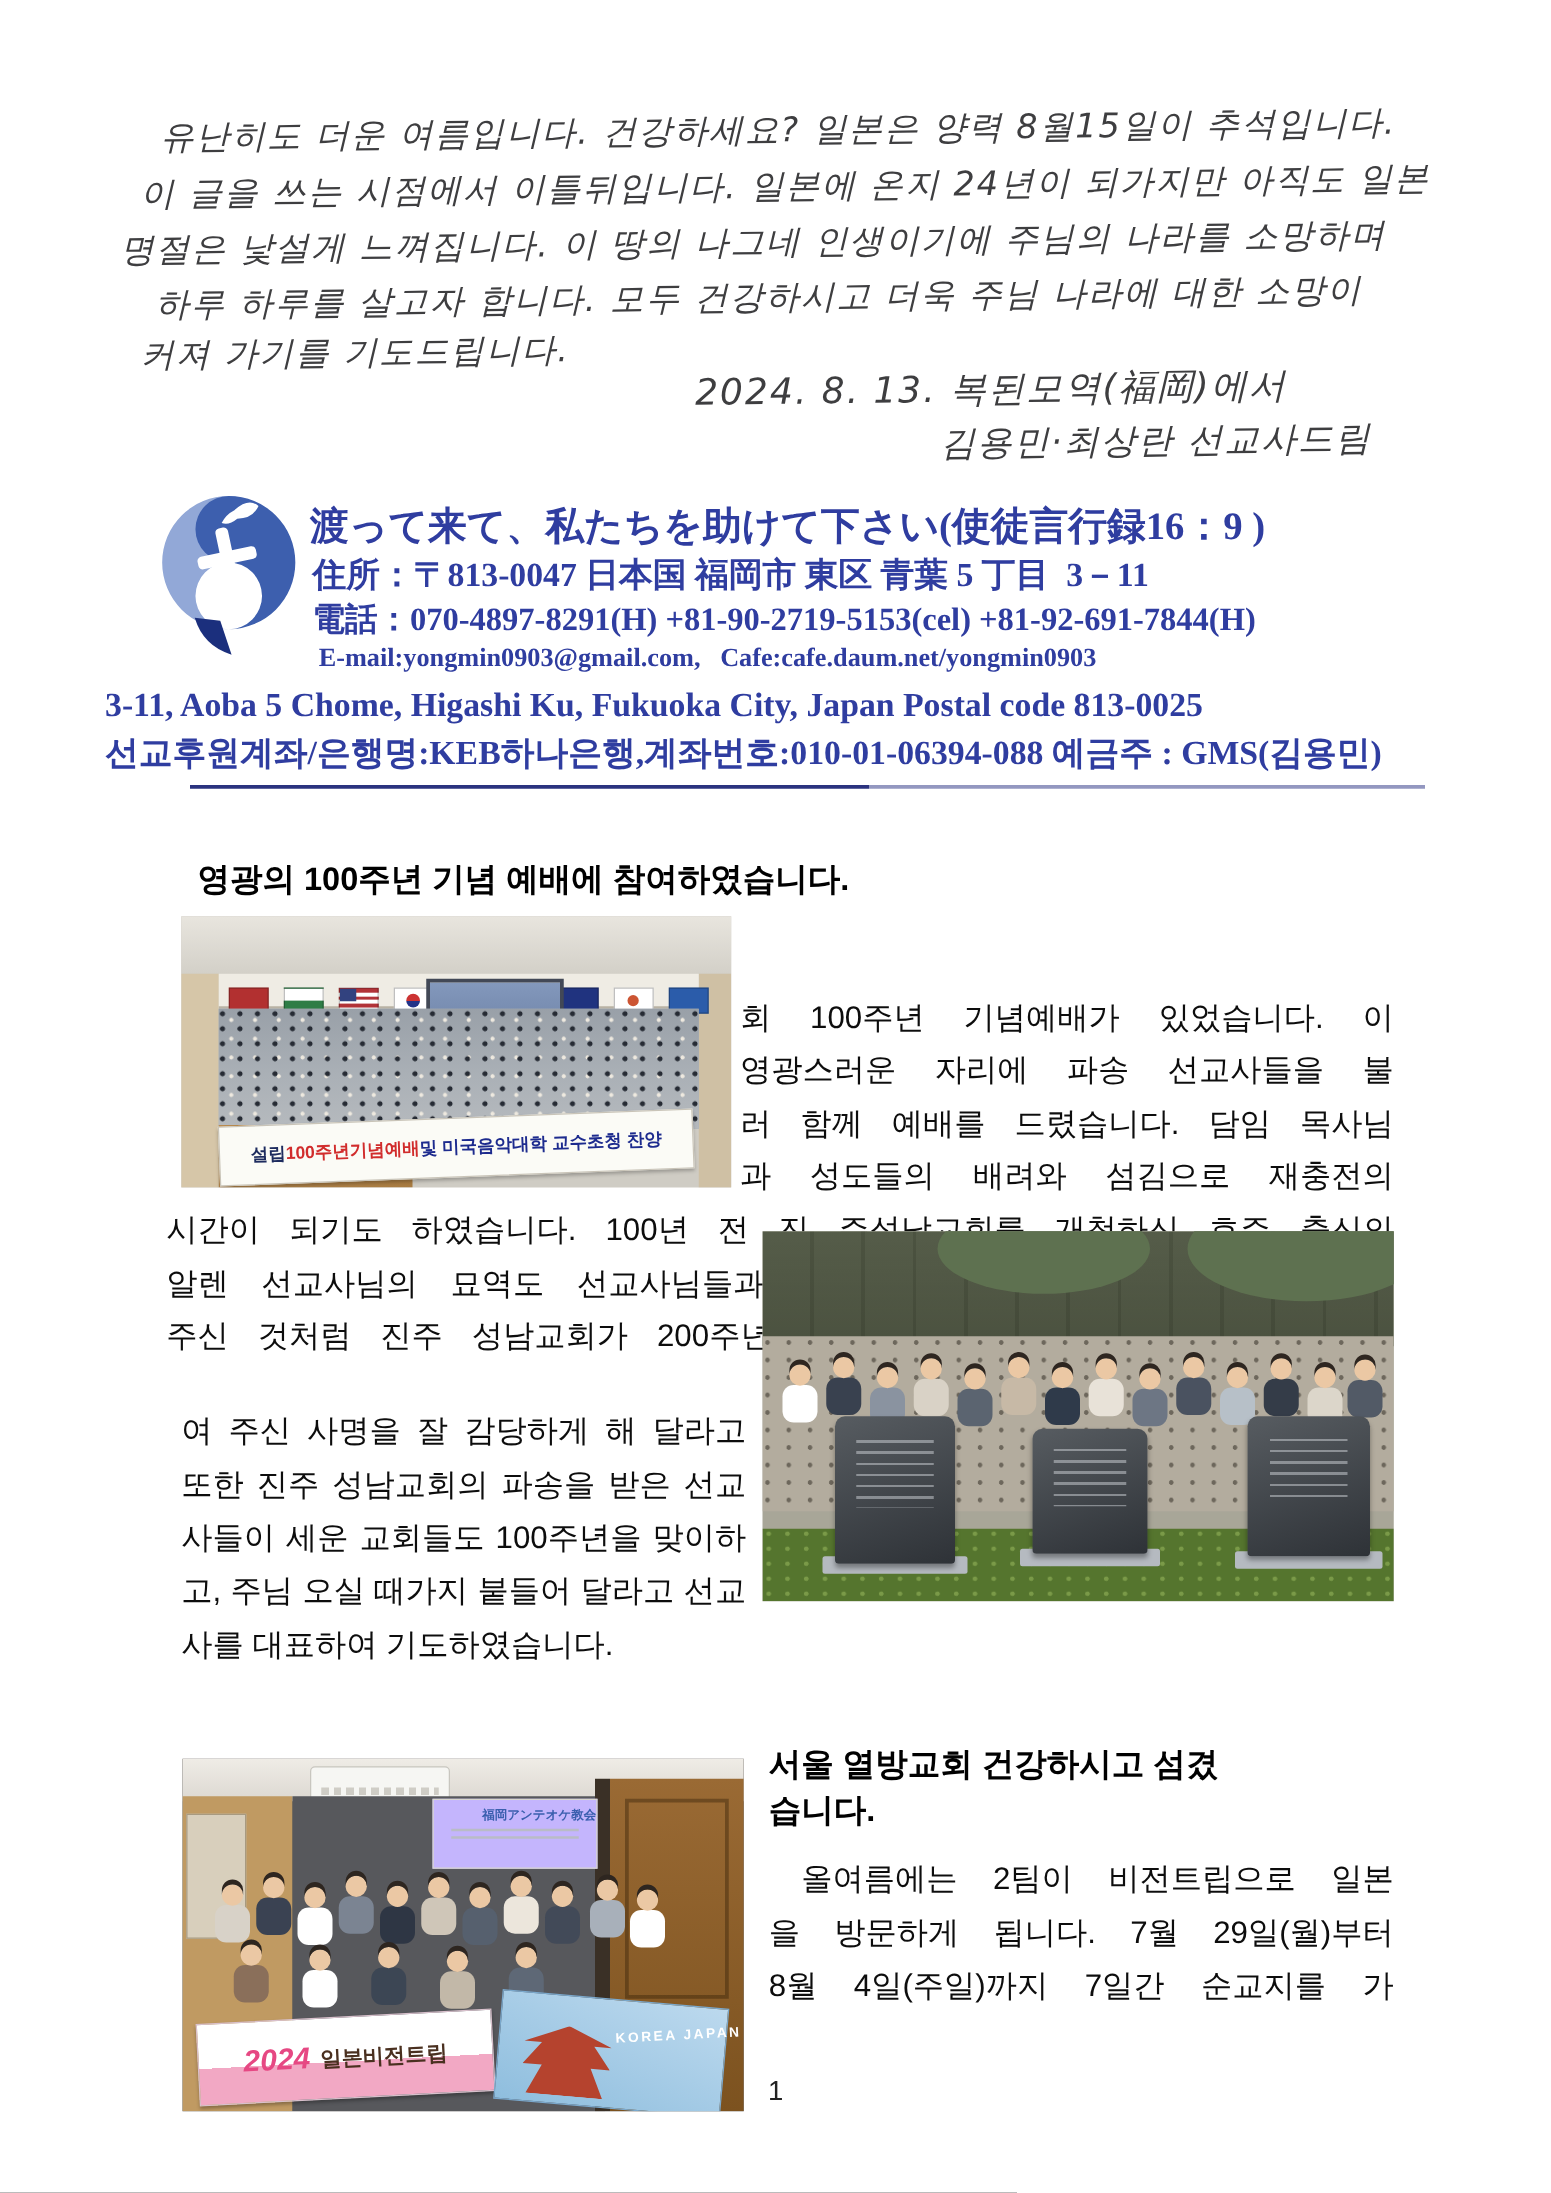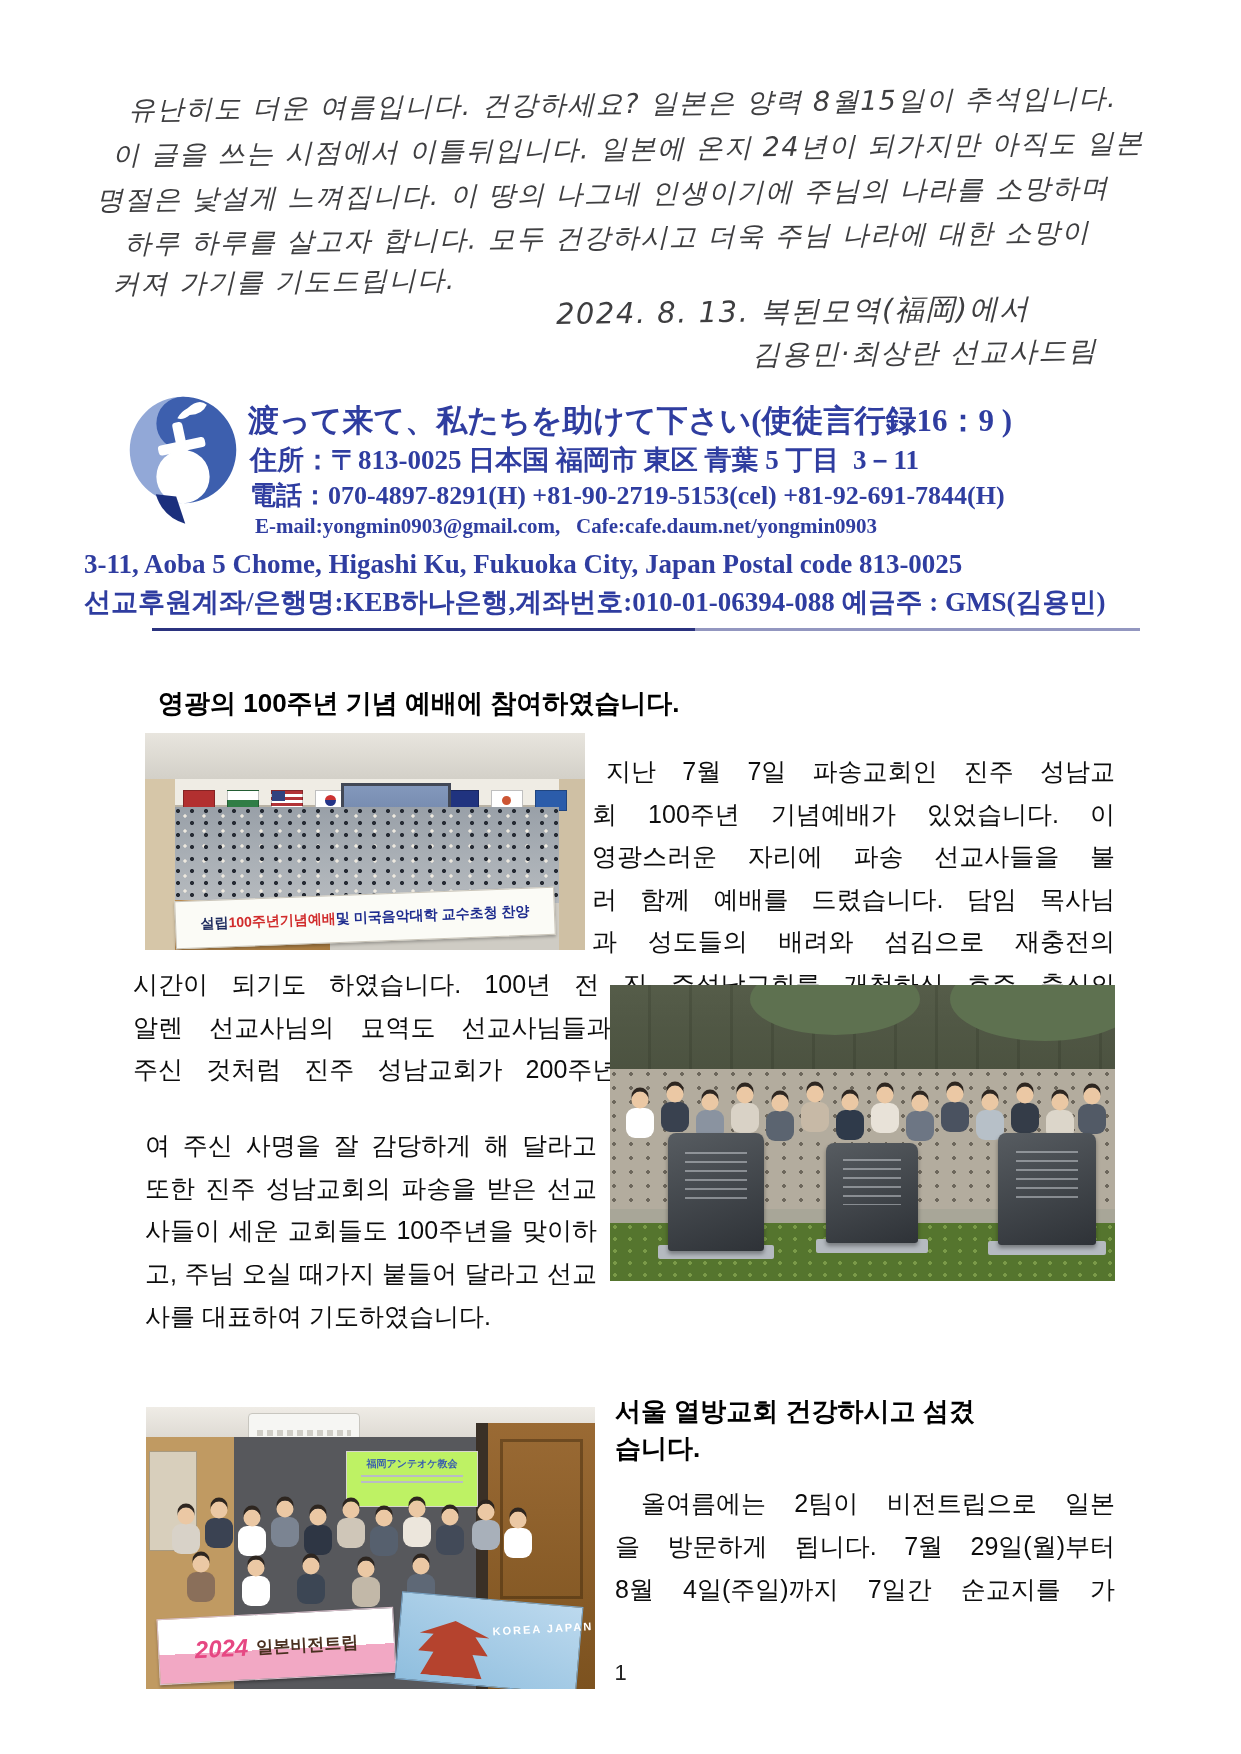--- a/index.html
+++ b/index.html
@@ -129,22 +129,22 @@
   .p3-ac{left:102px;top:6px;width:110px;height:26px;background:#f6f6f3;border:1px solid #c8c6bf;border-radius:4px;}
   .p3-ac::after{content:"";position:absolute;left:8px;right:8px;bottom:4px;height:6px;
                 background:repeating-linear-gradient(90deg,#cfcdc6 0 6px,transparent 6px 10px);}
   .p3-wall-l{left:0;top:30px;width:88px;bottom:0;background:#c09a62;}
   .p3-poster{left:3px;top:44px;width:46px;height:98px;background:#d8cfbc;border:1px solid #a89a80;}
   .p3-wall-m{left:88px;top:30px;width:250px;bottom:0;background:#57585c;}
   .p3-doorframe{left:330px;top:16px;width:12px;bottom:0;background:#3a3026;}
   .p3-door{left:342px;top:16px;right:0;bottom:0;background:linear-gradient(#9a6a34,#7c521f);}
   .p3-door::before{content:"";position:absolute;left:12px;right:12px;top:16px;bottom:90px;
                    border:3px solid rgba(60,38,10,.45);}
-  .p3-banner{left:200px;top:32px;width:132px;height:56px;background:#bef264;border:1px solid #d8d6ce;
-             text-align:center;font-size:10px;font-weight:bold;color:#3a5fae;padding-top:5px;box-sizing:border-box;margin-top:12px;}
+  .p3-banner{left:200px;top:32px;width:132px;height:56px;background:#c4b5fd;border:1px solid #d8d6ce;
+             text-align:right;font-size:10px;font-weight:bold;color:#3a5fae;padding-top:5px;box-sizing:border-box;}
   .p3-banner i{display:block;height:2px;background:#b9bcc6;margin:4px 14px 0 14px;}
   #crowd3{left:0;top:70px;width:449px;height:160px;}
   .p3-pink{left:12px;bottom:10px;width:235px;height:64px;transform:rotate(-3deg);
            background:linear-gradient(#ffffff 55%,#f2a8c4 55%);border:1px solid #d8c0cc;
            display:flex;align-items:center;justify-content:center;gap:8px;box-shadow:0 2px 3px rgba(0,0,0,.3);}
   .pk-year{font-size:24px;font-weight:bold;font-style:italic;color:#e64883;}
   .pk-text{font-size:17px;font-weight:bold;color:#4a3020;}
   .p3-flag{left:252px;bottom:2px;width:180px;height:86px;transform:rotate(5deg);
            background:linear-gradient(200deg,#bcd9ee 0%,#8fbede 100%);border:1px solid #7aa8cc;}
   .p3-pagoda{position:absolute;left:20px;bottom:6px;width:70px;height:56px;background:#b5432e;
@@ -183,21 +183,21 @@
       <path d="M50 6 a47 47 0 0 0 0 94 a23.5 23.5 0 0 1 0 -47 a23.5 23.5 0 0 0 0 -47 z" fill="#92a8d7"></path>
       <path d="M50 6 a47 47 0 0 1 0 94 a23.5 23.5 0 0 0 0 -47 a23.5 23.5 0 0 1 0 -47 z" fill="#3d5fae"></path>
       <path d="M26 92 q6 20 26 26 l-8 -24 z" fill="#1b2f7d"></path>
       <g transform="rotate(-12 50 55)">
         <rect x="45.5" y="28" width="9" height="54" rx="3" fill="#ffffff"></rect>
         <rect x="29" y="45" width="42" height="9" rx="3" fill="#ffffff"></rect>
       </g>
       <path d="M54 16 q10 -9 17 -3 q-4 9 -15 9 q-6 5 -11 3 q3 -6 9 -9 z" fill="#ffffff"></path>
     </svg>
     <div class="lh-line lh-verse">渡って来て、私たちを助けて下さい(使徒言行録16：9 )</div>
-    <div class="lh-line lh-jp">住所：〒813-0025 日本国 福岡市 東区 青葉 5 丁目  3－11</div>
+    <div class="lh-line lh-jp">住所：〒813-0047 日本国 福岡市 東区 青葉 5 丁目  3－11</div>
     <div class="lh-line lh-phone">電話：070-4897-8291(H) +81-90-2719-5153(cel) +81-92-691-7844(H)</div>
     <div class="lh-line lh-email">E-mail:yongmin0903@gmail.com,   Cafe:cafe.daum.net/yongmin0903</div>
     <div class="lh-line lh-en">3-11, Aoba 5 Chome, Higashi Ku, Fukuoka City, Japan Postal code 813-0025</div>
     <div class="lh-line lh-kr">선교후원계좌/은행명:KEB하나은행,계좌번호:010-01-06394-088 예금주 : GMS(김용민)</div>
     <div class="lh-rule"></div>
   </div>
 
   <div class="sec-title" id="s1-title">영광의 100주년 기념 예배에 참여하였습니다.</div>
 
   <div class="photo" id="photo1">
@@ -216,21 +216,20 @@
     <div class="ph p1-screen"></div>
     <div class="ph p1-crowd"></div>
     <div class="ph p1-stage"></div>
     <div class="ph p1-banner">
       <span class="bn-dark">설립</span>
       <span class="bn-red">100주년기념예배</span>
       <span class="bn-blue"> 및 미국음악대학 교수초청 찬양</span>
     </div>
   </div>
 
-  <div class="bline j s1r" id="s1r1">지난 7월 7일 파송교회인 진주 성남교</div>
   <div class="bline j s1r" id="s1r2">회 100주년 기념예배가 있었습니다. 이</div>
   <div class="bline j s1r" id="s1r3">영광스러운 자리에 파송 선교사들을 불</div>
   <div class="bline j s1r" id="s1r4">러 함께 예배를 드렸습니다. 담임 목사님</div>
   <div class="bline j s1r" id="s1r5">과 성도들의 배려와 섬김으로 재충전의</div>
 
   <div class="bline j s1f" id="s1f1">시간이 되기도 하였습니다. 100년 전 진 주성남교회를 개척하신 호주 출신의</div>
   <div class="bline j s1f" id="s1f2">알렌 선교사님의 묘역도 선교사님들과 다녀왔습니다. 주께서 100년을 붙들어</div>
   <div class="bline j s1f" id="s1f3">주신 것처럼 진주 성남교회가 200주년을 맞이하고, 주님 오실 때까지 존재하</div>
 
   <div class="bline j s1l" id="s1l1">여 주신 사명을 잘 감당하게 해 달라고</div>

